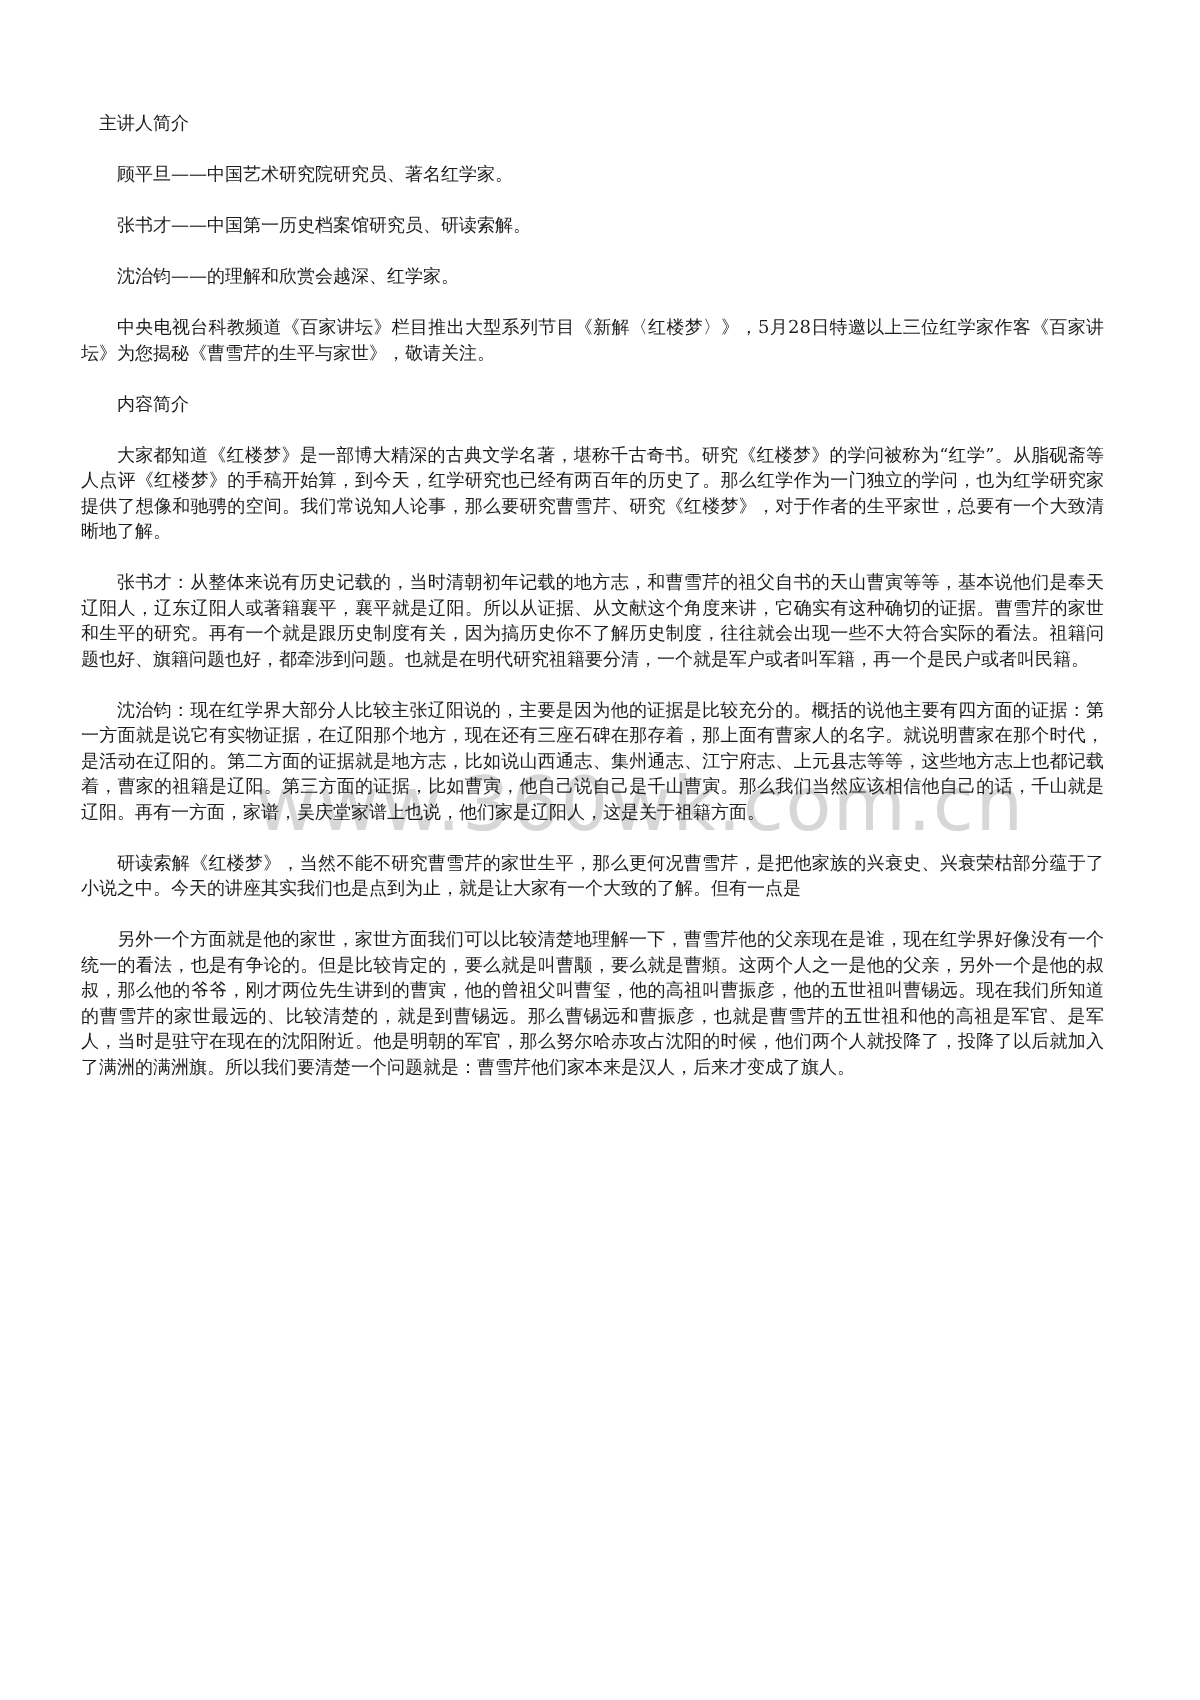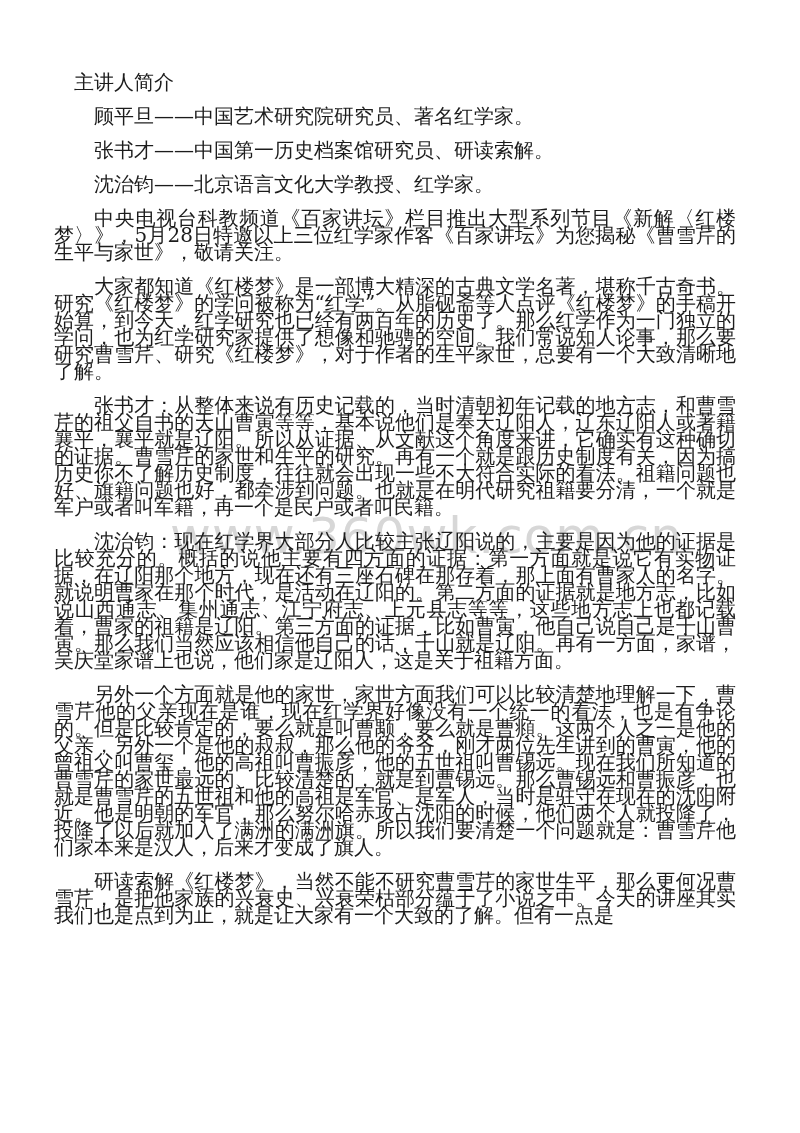--- a/index.html
+++ b/index.html
@@ -33,42 +33,43 @@
     user-select: none;
     text-align: center;
   }
   .content {
     position: absolute;
     left: 54px;
     top: 74px;
     width: 682px;
     z-index: 2;
     color: #1c1c1c;
-    font-size: 20px;
+    font-size: 12px;
     line-height: 17px;
     text-align: justify;
   }
   .content p {
     margin: 0 0 17px 0;
     text-indent: 2em;
   }
   .content p.heading {
     text-indent: 1em;
   }
 </style>
 </head>
 <body>
 
 <div class="page">
   <div class="watermark">www.360wk.com.cn</div>
   <main class="content">
       <p class="heading">主讲人简介</p>
       <p class="para">顾平旦——中国艺术研究院研究员、著名红学家。</p>
       <p class="para">张书才——中国第一历史档案馆研究员、研读索解。</p>
-      <p class="para">沈治钧——北京语言文化大学教授、红学家。</p>
+      <p class="para">沈治钧——的理解和欣赏会越深、红学家。</p>
       <p class="para">中央电视台科教频道《百家讲坛》栏目推出大型系列节目《新解〈红楼梦〉》，5月28日特邀以上三位红学家作客《百家讲坛》为您揭秘《曹雪芹的生平与家世》，敬请关注。</p>
+      <p class="para">内容简介</p>
       <p class="para">大家都知道《红楼梦》是一部博大精深的古典文学名著，堪称千古奇书。研究《红楼梦》的学问被称为“红学”。从脂砚斋等人点评《红楼梦》的手稿开始算，到今天，红学研究也已经有两百年的历史了。那么红学作为一门独立的学问，也为红学研究家提供了想像和驰骋的空间。我们常说知人论事，那么要研究曹雪芹、研究《红楼梦》，对于作者的生平家世，总要有一个大致清晰地了解。</p>
       <p class="para">张书才：从整体来说有历史记载的，当时清朝初年记载的地方志，和曹雪芹的祖父自书的天山曹寅等等，基本说他们是奉天辽阳人，辽东辽阳人或著籍襄平，襄平就是辽阳。所以从证据、从文献这个角度来讲，它确实有这种确切的证据。曹雪芹的家世和生平的研究。再有一个就是跟历史制度有关，因为搞历史你不了解历史制度，往往就会出现一些不大符合实际的看法。祖籍问题也好、旗籍问题也好，都牵涉到问题。也就是在明代研究祖籍要分清，一个就是军户或者叫军籍，再一个是民户或者叫民籍。</p>
       <p class="para">沈治钧：现在红学界大部分人比较主张辽阳说的，主要是因为他的证据是比较充分的。概括的说他主要有四方面的证据：第一方面就是说它有实物证据，在辽阳那个地方，现在还有三座石碑在那存着，那上面有曹家人的名字。就说明曹家在那个时代，是活动在辽阳的。第二方面的证据就是地方志，比如说山西通志、集州通志、江宁府志、上元县志等等，这些地方志上也都记载着，曹家的祖籍是辽阳。第三方面的证据，比如曹寅，他自己说自己是千山曹寅。那么我们当然应该相信他自己的话，千山就是辽阳。再有一方面，家谱，吴庆堂家谱上也说，他们家是辽阳人，这是关于祖籍方面。</p>
+      <p class="para">研读索解《红楼梦》，当然不能不研究曹雪芹的家世生平，那么更何况曹雪芹，是把他家族的兴衰史、兴衰荣枯部分蕴于了小说之中。今天的讲座其实我们也是点到为止，就是让大家有一个大致的了解。但有一点是</p>
       <p class="para">另外一个方面就是他的家世，家世方面我们可以比较清楚地理解一下，曹雪芹他的父亲现在是谁，现在红学界好像没有一个统一的看法，也是有争论的。但是比较肯定的，要么就是叫曹颙，要么就是曹頫。这两个人之一是他的父亲，另外一个是他的叔叔，那么他的爷爷，刚才两位先生讲到的曹寅，他的曾祖父叫曹玺，他的高祖叫曹振彦，他的五世祖叫曹锡远。现在我们所知道的曹雪芹的家世最远的、比较清楚的，就是到曹锡远。那么曹锡远和曹振彦，也就是曹雪芹的五世祖和他的高祖是军官、是军人，当时是驻守在现在的沈阳附近。他是明朝的军官，那么努尔哈赤攻占沈阳的时候，他们两个人就投降了，投降了以后就加入了满洲的满洲旗。所以我们要清楚一个问题就是：曹雪芹他们家本来是汉人，后来才变成了旗人。</p>
-      <p class="para">研读索解《红楼梦》，当然不能不研究曹雪芹的家世生平，那么更何况曹雪芹，是把他家族的兴衰史、兴衰荣枯部分蕴于了小说之中。今天的讲座其实我们也是点到为止，就是让大家有一个大致的了解。但有一点是</p>
     </main>
 </div>
 
 </body></html>

